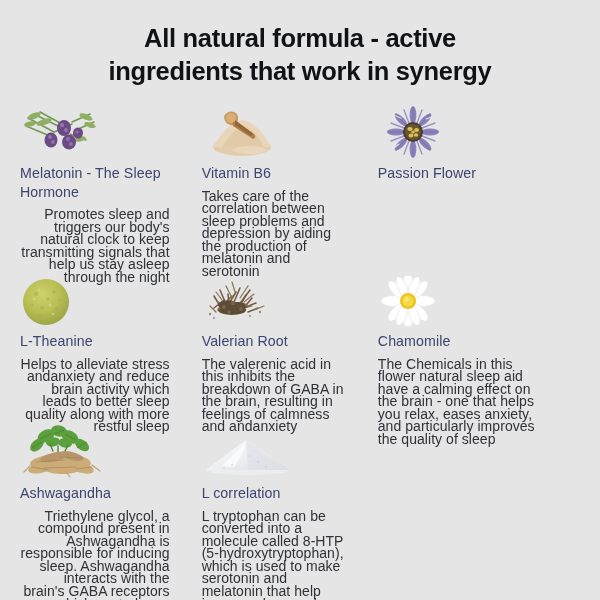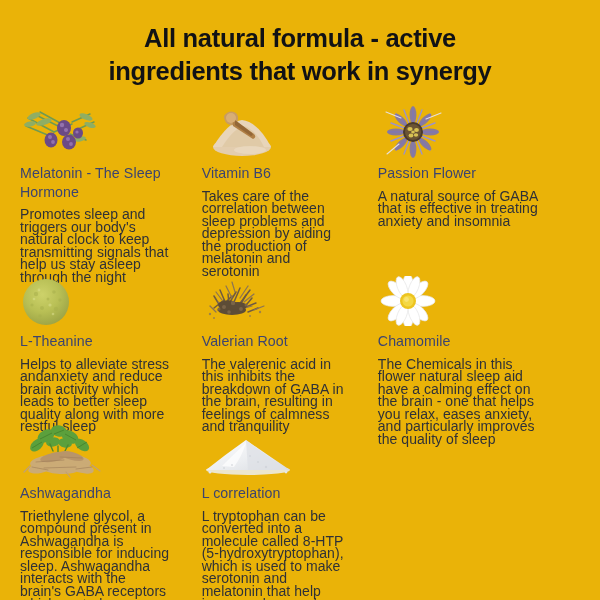--- a/index.html
+++ b/index.html
@@ -13,21 +13,21 @@
   body {
     font-family: "Liberation Sans", sans-serif;
     color: #2f3137;
     overflow: hidden;
   }
 
   .page {
     position: relative;
     width: 600px;
     height: 600px;
-    background: #eab308;
+    background: #e5e5e5;
     padding: 0;
   }
 
   
   .headline {
     padding: 22px 34px 0 34px;
     text-align: center;
   }
 
   .headline-line {
@@ -89,21 +89,21 @@
   }
 
   .item-body {
     font-size: 14px;
     line-height: 12.6px;
     font-weight: 400;
     color: #2f3137;
     letter-spacing: 0.05px;
   }
 
-  .c1 .item-body { max-width: 172px; }
+  .c1 .item-body { max-width: 172px; text-align: right; }
   .c2 .item-body { max-width: 176px; }
   .c3 .item-body { max-width: 178px; }
 </style>
 </head>
 <body>
 
 <div class="page">
 
   <div class="headline">
     <span class="headline-line">All natural formula - active</span>
@@ -218,21 +218,20 @@
               </g>
               <g stroke="#e8e4f2" stroke-width="1.1" stroke-linecap="round" opacity="0.9">
                 <path d="M-12 -14 L-27 -20"></path>
                   <path d="M13 -13 L28 -19"></path>
                 <path d="M-14 12 L-26 22"></path>
               </g>
             </g>
           </svg>
         </div>
         <div class="item-title">Passion Flower</div>
-        <div class="item-body">A natural source of GABA that is effective in treating anxiety and insomnia</div>
       </div>
 
     </div>
 
     <div class="row row-2">
 
       <div class="cell cell-c1 c1">
         <div class="icon-wrap">
           <svg width="60" height="48" viewBox="0 0 60 48">
             <defs>
@@ -308,21 +307,21 @@
             </g>
             <g fill="#8d7759" opacity="0.8">
               <circle cx="8" cy="38" r="1.2"></circle>
                 <circle cx="58" cy="36" r="1.2"></circle>
               <circle cx="48" cy="40" r="1"></circle>
                 <circle cx="12" cy="42" r="1"></circle>
             </g>
           </svg>
         </div>
         <div class="item-title">Valerian Root</div>
-        <div class="item-body">The valerenic acid in this inhibits the breakdown of GABA in the brain, resulting in feelings of calmness and tranquility</div>
+        <div class="item-body">The valerenic acid in this inhibits the breakdown of GABA in the brain, resulting in feelings of calmness and andanxiety</div>
       </div>
 
       <div class="cell cell-c3 c3">
         <div class="icon-wrap">
           <svg width="66" height="50" viewBox="0 0 66 50">
             <g transform="translate(30,25)">
               <g fill="#ffffff" stroke="#e6e6e6" stroke-width="0.7">
                 <ellipse cx="0" cy="-15" rx="5.4" ry="12"></ellipse>
                 <ellipse cx="0" cy="15" rx="5.4" ry="12"></ellipse>
                 <ellipse cx="-15" cy="0" rx="12" ry="5.4"></ellipse>

